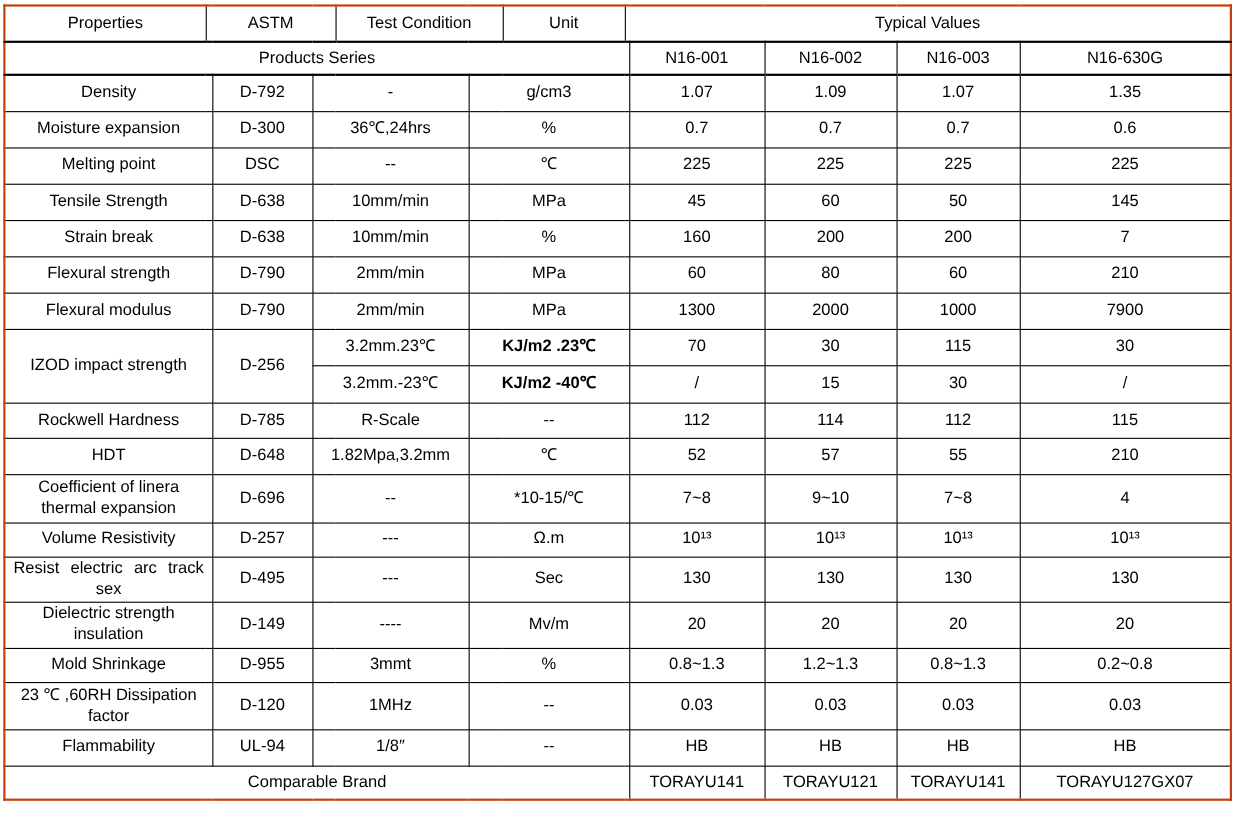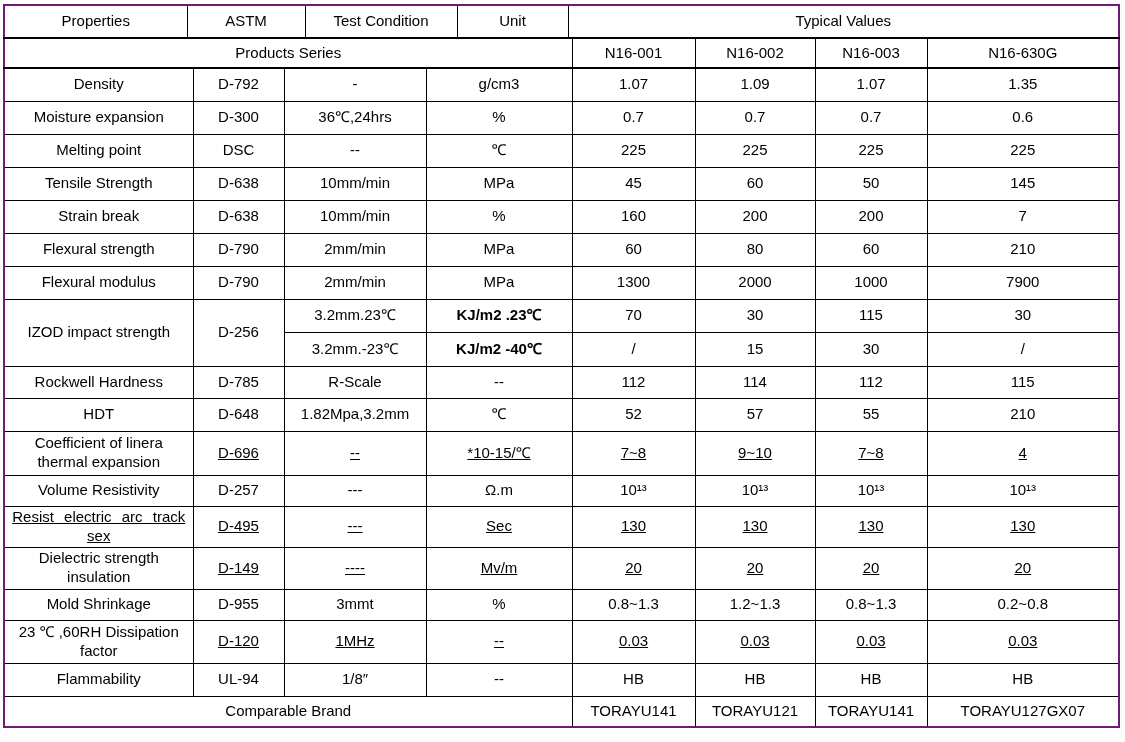--- a/index.html
+++ b/index.html
@@ -1,21 +1,21 @@
 <!DOCTYPE html>
 <html><head>
 <meta charset="utf-8">
 <style>
   html, body { margin: 0; padding: 0; background: #ffffff; }
   body { width: 1125px; height: 742px; overflow: hidden; }
   table.spec {
     border-collapse: collapse;
     table-layout: fixed;
     margin: 4px 0 0 3px;
-    border: 2px solid #701a75;
+    border: 2px solid #c2410c;
   }
   table.spec td {
     border: 1px solid #000;
     font-family: "Liberation Sans", sans-serif;
     font-size: 15px;
     color: #000;
     text-align: center;
     vertical-align: middle;
     padding: 0 4px;
     overflow: hidden;
@@ -25,23 +25,23 @@
   td.left  { text-align: left; padding-left: 7px; }
   td.serif { font-family: "Liberation Serif", serif; font-size: 17px; }
   td.small { font-size: 14px; }
   td.mono  {
     font-family: "Liberation Mono", monospace;
     font-size: 13px;
     text-align: left;
     padding-left: 6px;
     line-height: 1.55;
   }
-  td.just  { text-align: left; word-spacing: 6px; line-height: 1.35; padding-left: 6px; text-decoration: underline; }
+  td.just  { text-align: left; word-spacing: 6px; line-height: 1.35; padding-left: 6px; }
   td.kj    { text-align: right; padding-right: 4px; font-weight: bold; }
-  td.vtop  { vertical-align: top; padding-top: 5px; text-decoration: underline; }
+  td.vtop  { vertical-align: top; padding-top: 5px; }
   td.prod  { text-align: left; padding-left: 8px; }
 </style>
 </head>
 <body>
 
 <table class="spec">
   <colgroup>
     <col style="width:183px">
       <col style="width:6px">
       <col style="width:91px">

